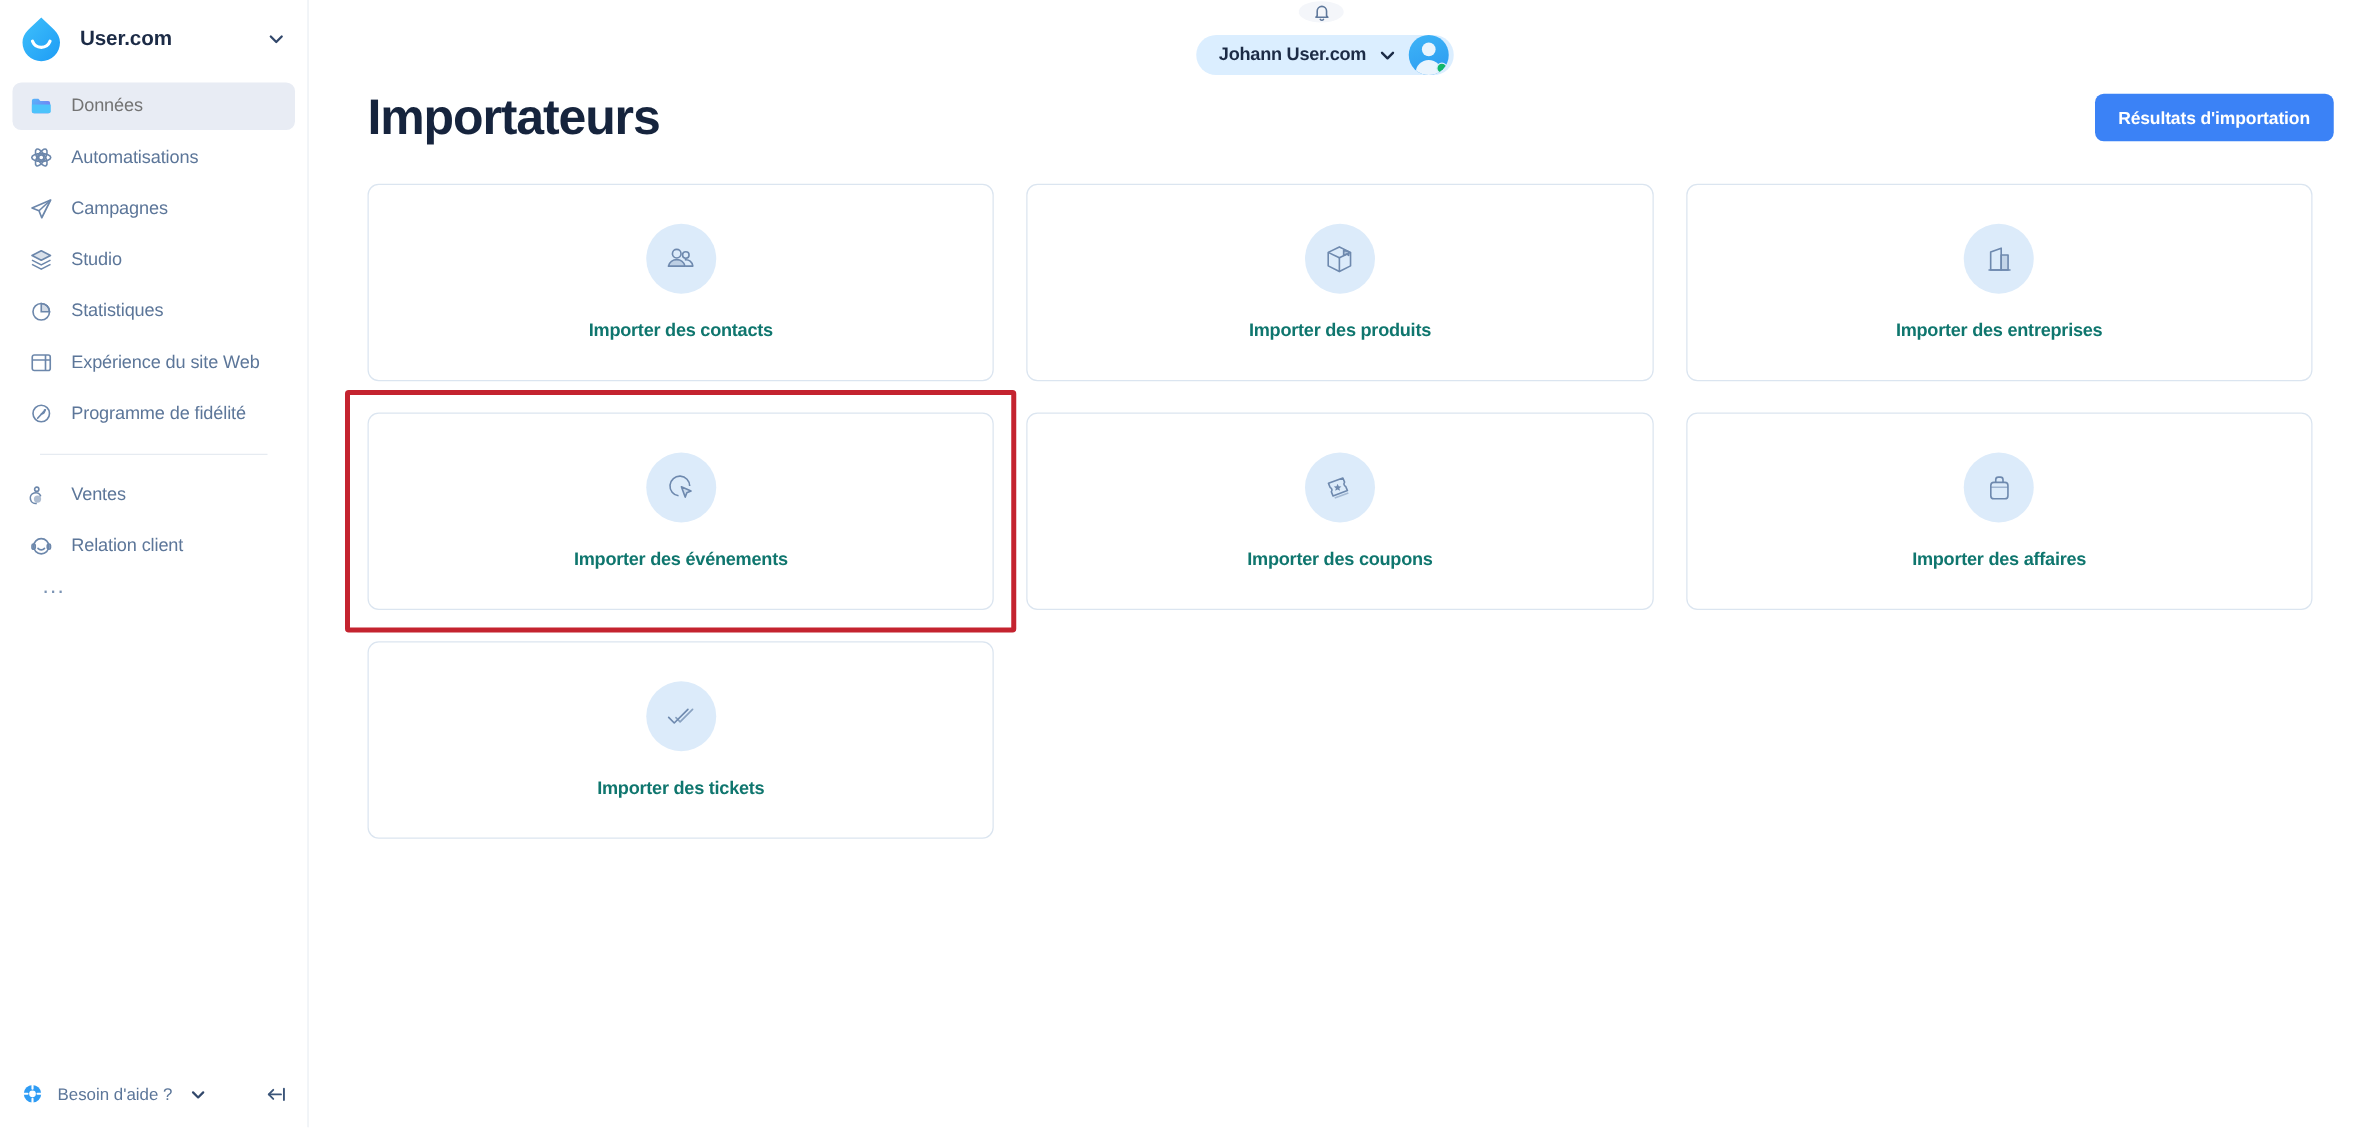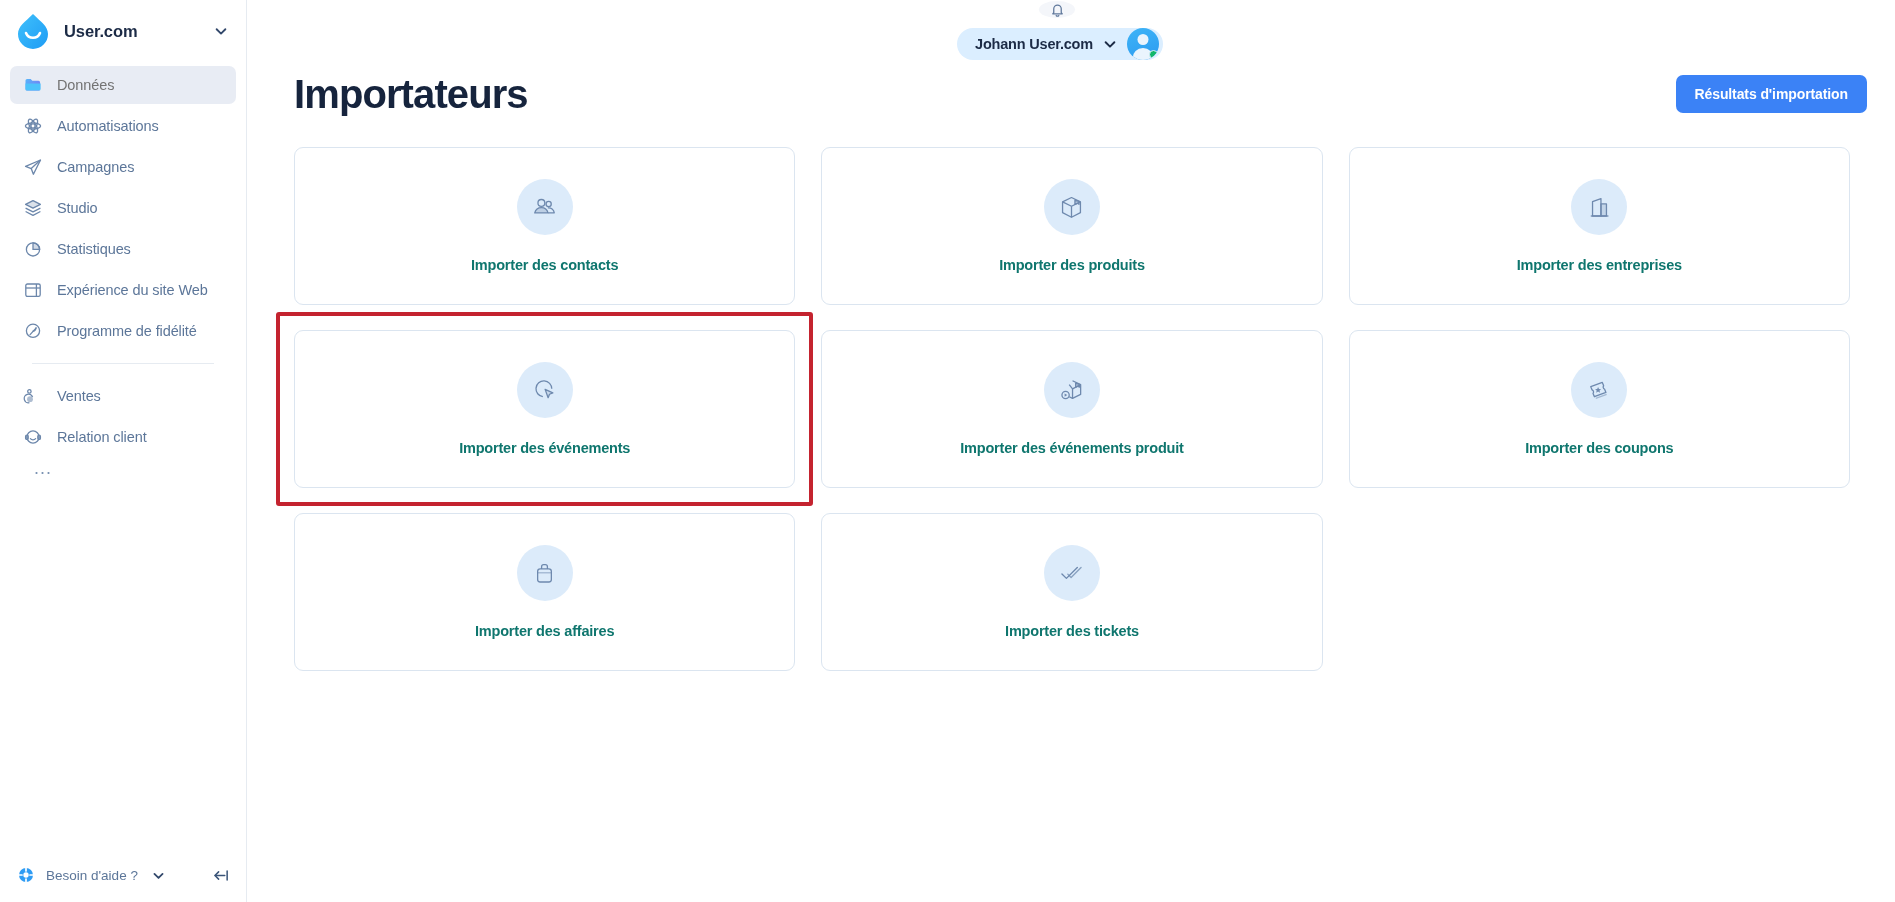--- a/index.html
+++ b/index.html
@@ -424,35 +424,20 @@
             <div class="card-icon">
               <svg width="27" height="27" viewBox="0 0 26 26" fill="none" stroke="currentColor" stroke-width="1.25" stroke-linejoin="round">
                 <path d="M20 11.4a7.6 7.6 0 1 0-8.6 7.5"></path>
                 <path d="M13.6 11.9 21 15.3l-3.2 1.3-1.3 3.3z" fill="currentColor" fill-opacity="0.18"></path>
               </svg>
             </div>
             <div class="card-label">Importer des événements</div>
           </div>
         </div>
 
-        <div class="cell">
-          <div class="card">
-            <div class="card-icon">
-              <svg width="27" height="27" viewBox="0 0 26 26" fill="none" stroke="currentColor" stroke-width="1.25" stroke-linejoin="round">
-                <path d="M14 3.6 21.8 7.4v9.4L14 20.6l-3.2-1.6"></path>
-                <path d="M10.8 7.4 14 11.5l7.8-4.1"></path>
-                  <path d="M14 11.5v9.1"></path>
-                <path d="M17 5.9v4l2.2-1 1.4.9V7.1z" fill="currentColor" fill-opacity="0.4"></path>
-                <circle cx="7.3" cy="17.4" r="3.5"></circle>
-                <path d="M6.4 15.9v3l2.5-1.5z" fill="currentColor" stroke="none"></path>
-              </svg>
-            </div>
-            <div class="card-label">Importer des événements produit</div>
-          </div>
-        </div>
 
         <div class="cell">
           <div class="card">
             <div class="card-icon">
               <svg width="27" height="27" viewBox="0 0 26 26" fill="none" stroke="currentColor" stroke-width="1.25" stroke-linejoin="round">
                 <path d="M4.6 9.3 15.7 5.2l1.3 3.2a2.1 2.1 0 0 0 .9 3.3l1.3 3.2L8.1 19l-1.3-3.2a2.1 2.1 0 0 0-.9-3.3z"></path>
                 <path d="m11.6 9.6.9 1.9 2.1.2-1.6 1.4.5 2-1.9-1.1-1.8 1.1.5-2-1.6-1.4 2.1-.2z" fill="currentColor" stroke="none"></path>
                 <path d="M9.4 20.6 19.9 16.7" stroke-opacity="0.5"></path>
               </svg>
             </div>

